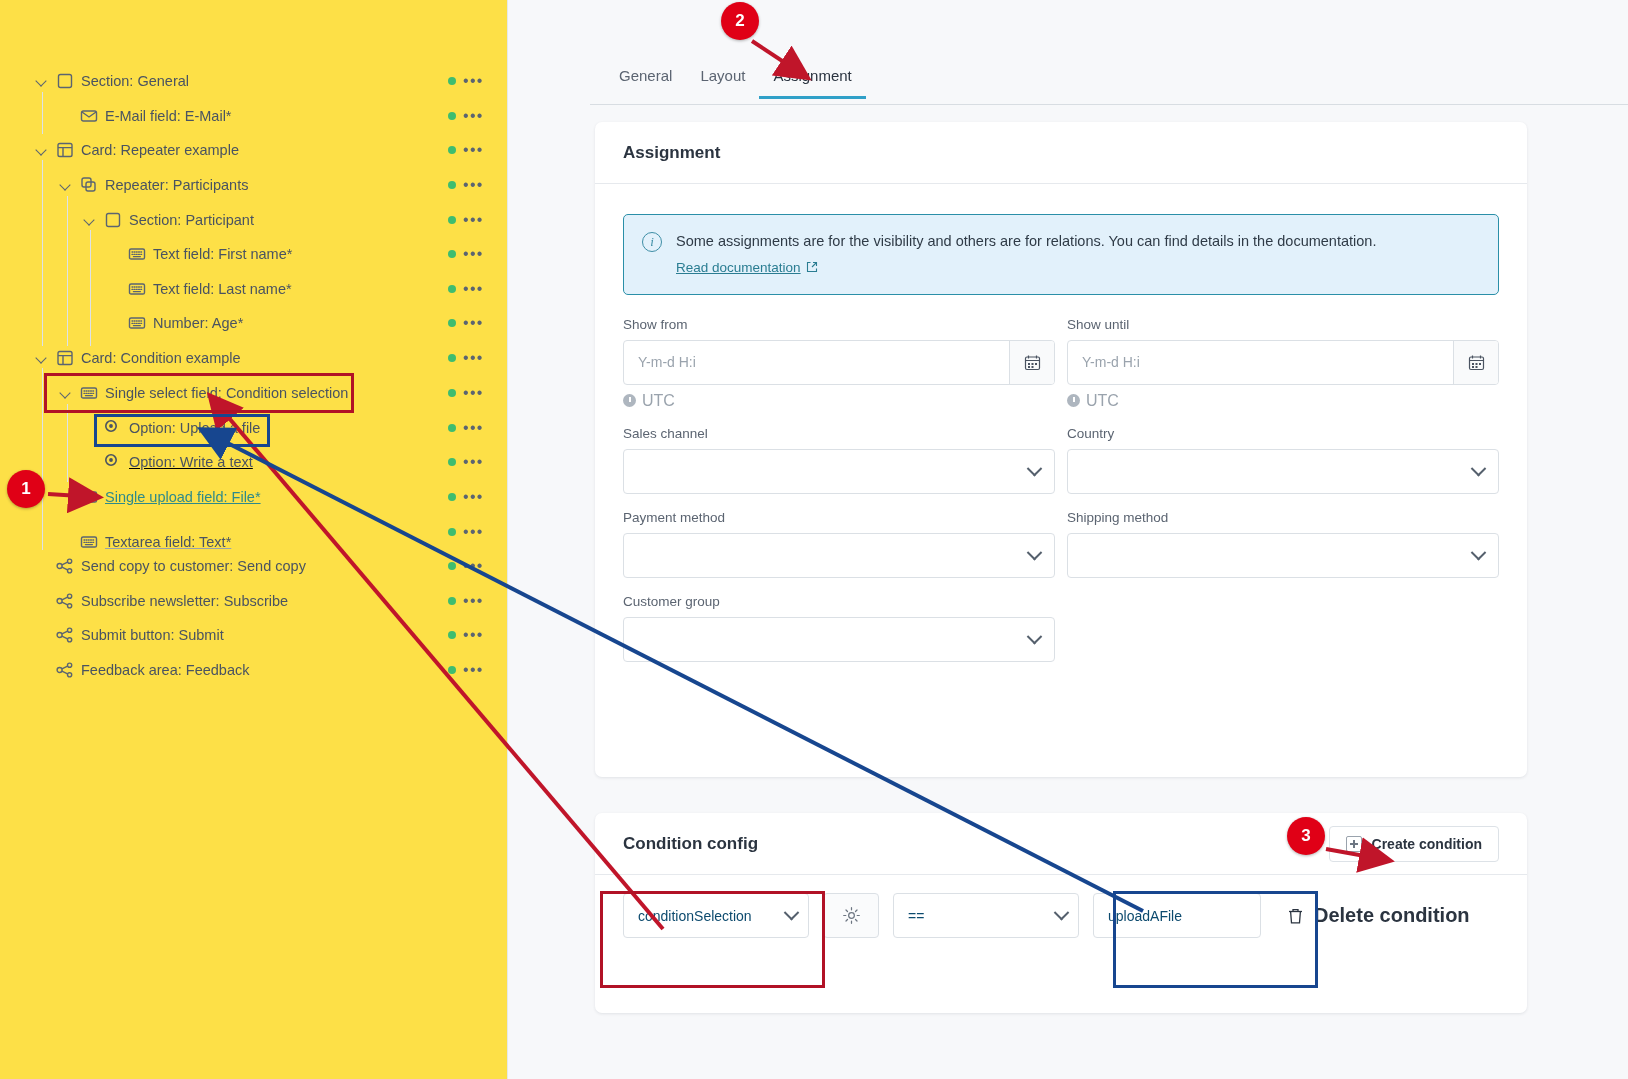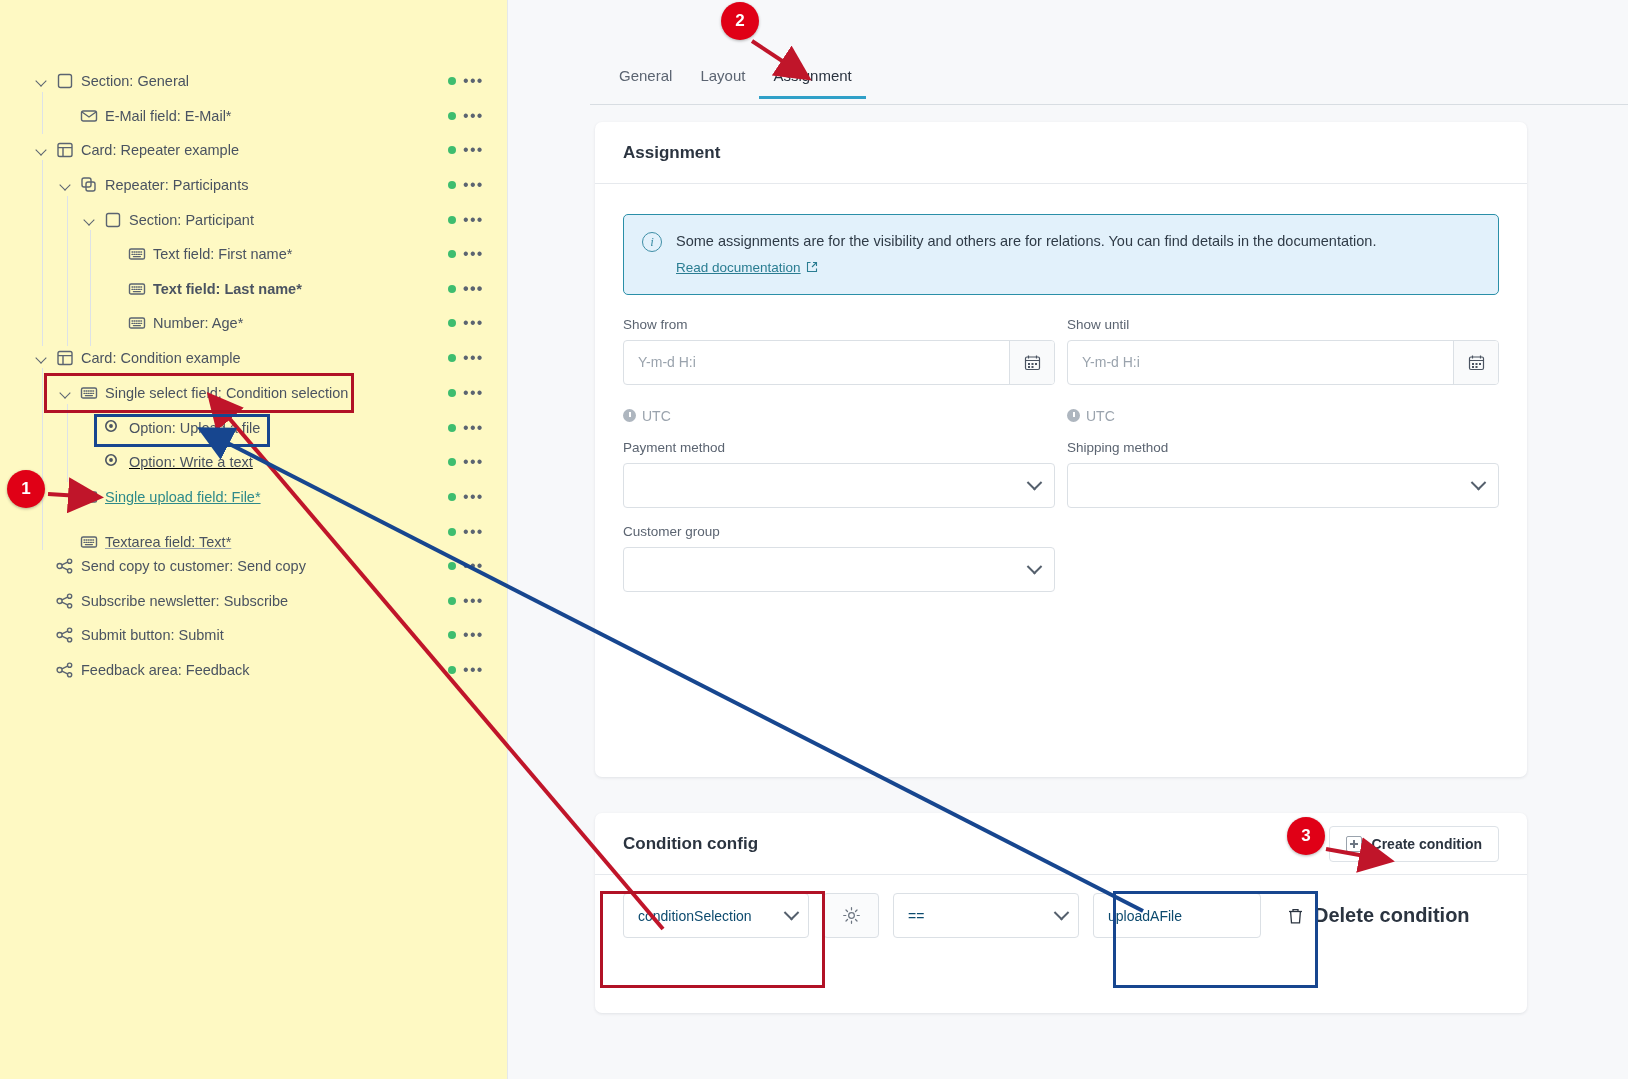--- a/index.html
+++ b/index.html
@@ -7,21 +7,21 @@
     width: 1628px; height: 1079px;
     font-family: "Liberation Sans", sans-serif;
     background: #f7f8fa;
     overflow: hidden;
   }
   #root { position: relative; width: 1628px; height: 1079px; background: #f7f8fa; }
 
   
   .tree-panel {
     position: absolute; left: 0; top: 0; width: 508px; height: 1079px;
-    background: #fef9c3; border-right: 1px solid #e4e8eb;
+    background: #fde047; border-right: 1px solid #e4e8eb;
   }
   .tree-row {
     position: absolute; left: 0; width: 590px; height: 34px;
     display: flex; align-items: center;
   }
   .tree-label-wrap { display: flex; align-items: center; position: absolute; }
   .chev {
     width: 16px; height: 16px; flex: 0 0 16px; margin-right: 6px;
     position: relative; cursor: pointer;
   }
@@ -124,22 +124,22 @@
   .chev-dn {
     width: 40px; height: 100%; display: flex; align-items: center;
     justify-content: center; flex: 0 0 40px; cursor: pointer;
   }
   .chev-dn::after {
     content: ""; width: 9px; height: 9px;
     border-right: 2px solid #55606d; border-bottom: 2px solid #55606d;
     transform: rotate(45deg) translate(-2px,-2px);
   }
   .hint {
-    display: flex; align-items: center; gap: 6px; margin-top: 23px;
-    font-size: 14px; color: #9aa3ad;
+    display: flex; align-items: center; gap: 6px; margin-top: 7px;
+    font-size: 16px; color: #9aa3ad;
   }
   .clock {
     width: 13px; height: 13px; border-radius: 50%; background: #aeb6bf;
     position: relative;
   }
   .clock::after {
     content: ""; position: absolute; left: 6px; top: 3px;
     width: 1.5px; height: 4.5px; background: #fff;
   }
 
@@ -276,21 +276,21 @@
               <svg width="18" height="18" viewBox="0 0 18 18">
                 <rect x="1.5" y="4" width="15" height="10" rx="1.6" fill="none" stroke="#5b6471" stroke-width="1.4"></rect>
                 <path d="M4 7h.8M6.2 7H7M8.4 7h.8M10.6 7h.8M12.8 7h.8M4 9.4h.8M6.2 9.4H7M8.4 9.4h.8M10.6 9.4h.8M12.8 9.4h.8M5.4 11.6h7" stroke="#5b6471" stroke-width="1.3" stroke-linecap="round"></path>
               </svg>
             </span>
             <span class="tlabel">Text field: First name*</span>
           </div>
           <span class="dot" style="background: rgb(62, 189, 111);"></span>
           <span class="dots">•••</span>
         </div>
-        <div class="tree-row" style="top: 272px; font-weight: bold;">
+        <div class="tree-row" style="top: 272px;">
           <div class="tree-label-wrap" style="left: 106px;">
             <span class="chev hidden"></span>
             <span class="ticon">
               <svg width="18" height="18" viewBox="0 0 18 18">
                 <rect x="1.5" y="4" width="15" height="10" rx="1.6" fill="none" stroke="#5b6471" stroke-width="1.4"></rect>
                 <path d="M4 7h.8M6.2 7H7M8.4 7h.8M10.6 7h.8M12.8 7h.8M4 9.4h.8M6.2 9.4H7M8.4 9.4h.8M10.6 9.4h.8M12.8 9.4h.8M5.4 11.6h7" stroke="#5b6471" stroke-width="1.3" stroke-linecap="round"></path>
               </svg>
             </span>
             <span class="tlabel">Text field: Last name*</span>
           </div>
@@ -529,20 +529,36 @@
                 </svg>
               </span>
             </div>
             <div class="hint">
               <span class="clock"></span>
               <span>UTC</span>
             </div>
           </div>
         </div>
 
+        <div class="frow" style="margin-top:16px;">
+          <div class="fcol">
+            <div class="flabel">Sales channel</div>
+            <div class="fctl">
+              <span class="ph"></span>
+              <span class="chev-dn"></span>
+            </div>
+          </div>
+          <div class="fcol">
+            <div class="flabel">Country</div>
+            <div class="fctl">
+              <span class="ph"></span>
+              <span class="chev-dn"></span>
+            </div>
+          </div>
+        </div>
 
         <div class="frow" style="margin-top:16px;">
           <div class="fcol">
             <div class="flabel">Payment method</div>
             <div class="fctl">
               <span class="ph"></span>
               <span class="chev-dn"></span>
             </div>
           </div>
           <div class="fcol">

